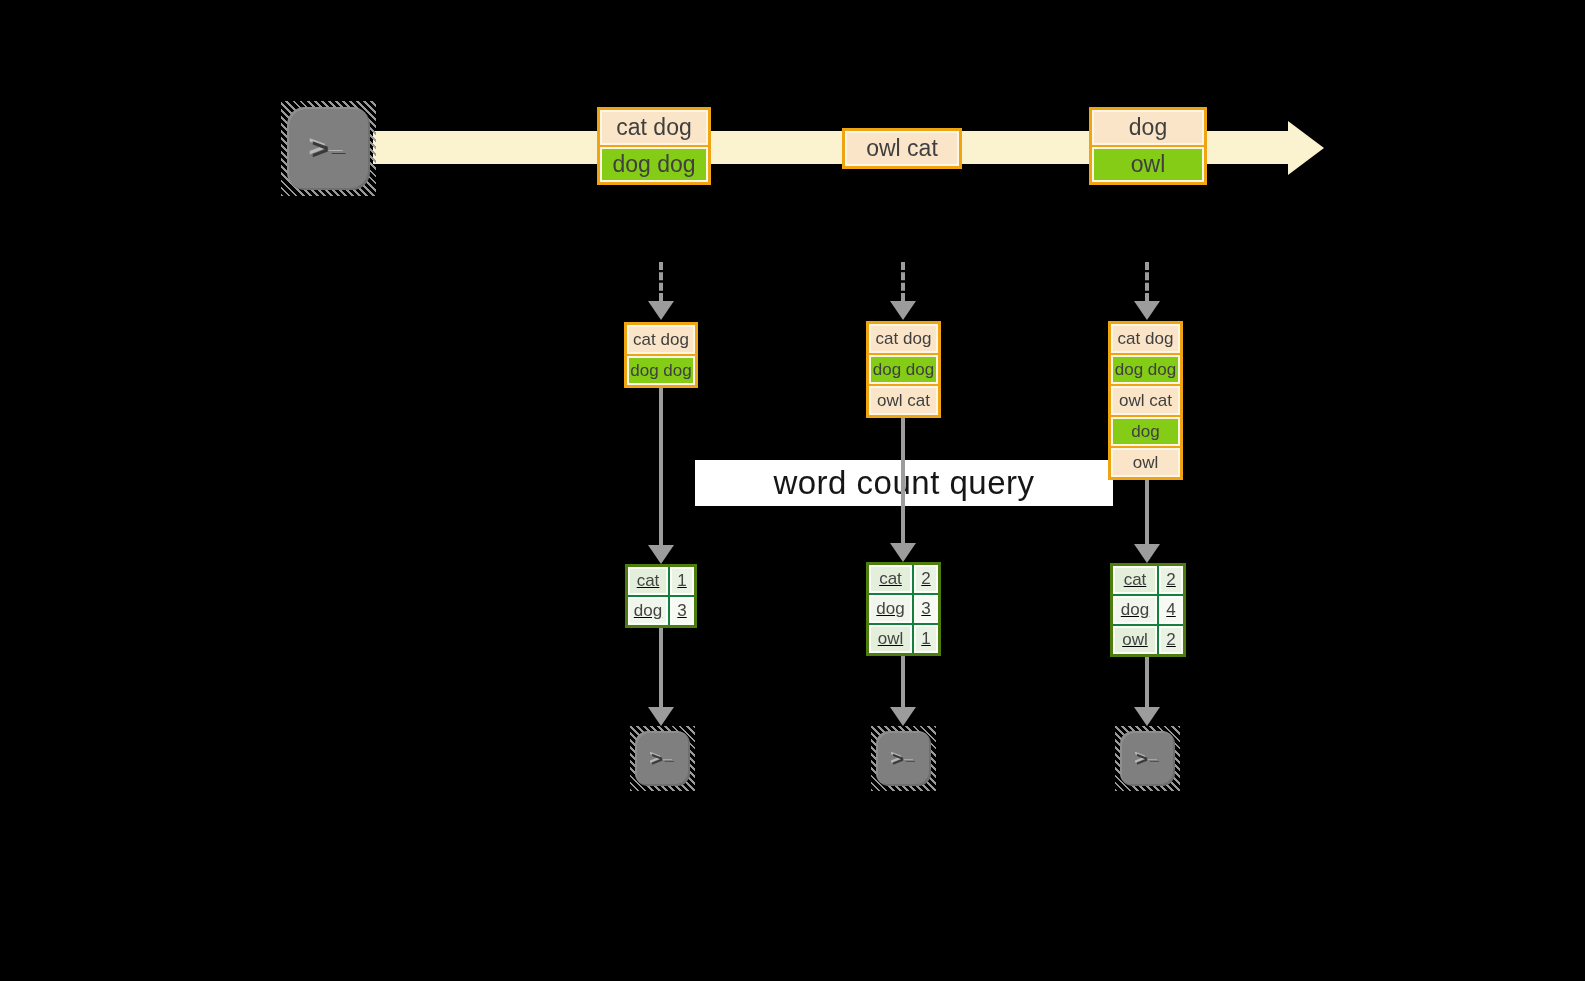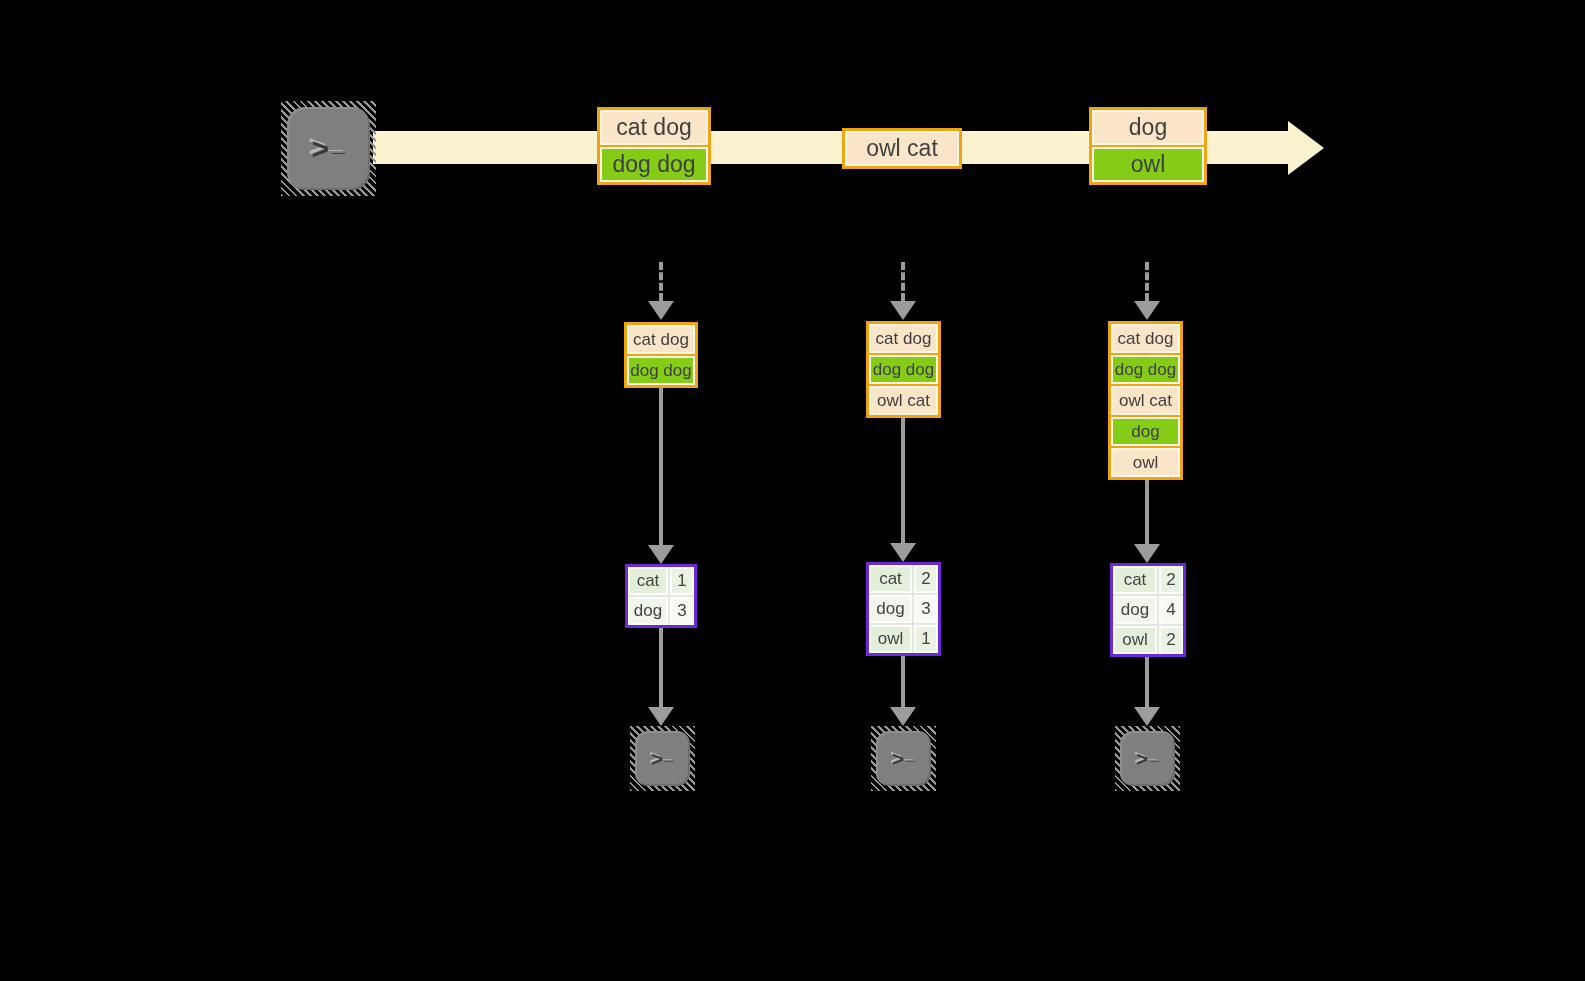--- a/index.html
+++ b/index.html
@@ -35,21 +35,21 @@
     border:3px solid #efa511; background:#efa511; z-index:3; box-sizing:border-box; }
   .ocell { border:2px solid #fdf6e7; display:flex; align-items:center; justify-content:center;
     color:#3f3f3f; }
   .ocell.dark  { background:#fbe5c8; }
   .ocell.light { background:#84cc16; }
   .ocell.big { height:31px; font-size:23px; }
   .ocell.mid { height:25px; font-size:17px; }
 
   
   .gtable { position:absolute; display:grid; grid-template-columns:1fr 24px; gap:2px;
-    border:3px solid #6d28d9; background:#e5e5e5; z-index:3; box-sizing:border-box; }
+    border:3px solid #4d7c0f; background:#15803d; z-index:3; box-sizing:border-box;text-decoration:underline; }
   .gcell { border:2px solid #fbfdf9; display:flex; align-items:center; justify-content:center;
     font-size:17px; color:#444444; height:24px; }
   .gcell.dark  { background:#e3efdb; }
   .gcell.light { background:#f0f6eb; }
   .gcell.val.dark  { background:#eaf3e3; }
   .gcell.val.light { background:#f6faf2; }
 
   
   .varrow { position:absolute; width:26px; display:flex; flex-direction:column; align-items:center; z-index:2; }
   .varrow .shaft { flex:1; width:0; border-left:4px solid #9c9c9c; }
@@ -113,20 +113,23 @@
     <div class="ocell mid dark">owl cat</div>
   </div>
   <div class="obox" style="left:1108px;top:321px;width:75px;">
     <div class="ocell mid dark">cat dog</div>
     <div class="ocell mid light">dog dog</div>
     <div class="ocell mid dark">owl cat</div>
     <div class="ocell mid light">dog</div>
     <div class="ocell mid dark">owl</div>
   </div>
 
+  <div class="query-banner">
+    <span>word count query</span>
+  </div>
 
   <div class="varrow" style="left:648px;top:388px;height:176px;">
     <div class="shaft"></div>
     <div class="head"></div>
   </div>
   <div class="varrow" style="left:890px;top:418px;height:144px;">
     <div class="shaft"></div>
     <div class="head"></div>
   </div>
   <div class="varrow" style="left:1134px;top:480px;height:83px;">

